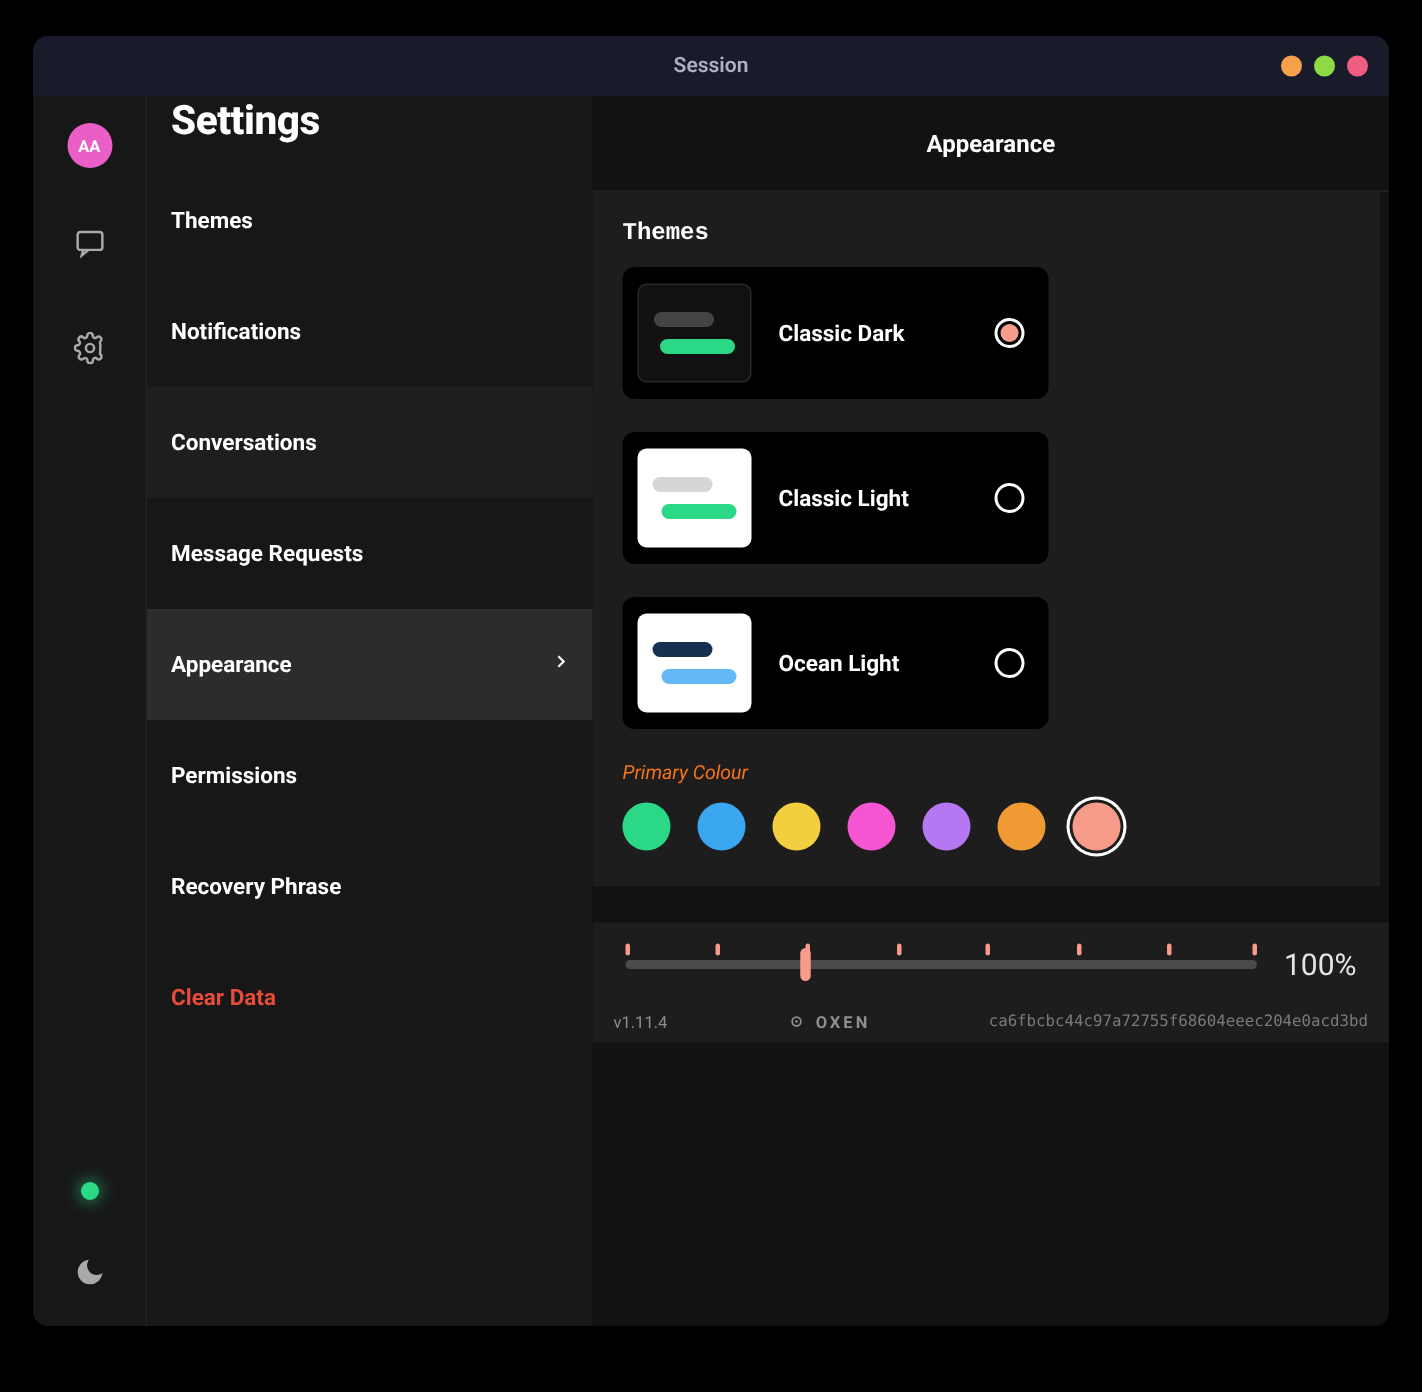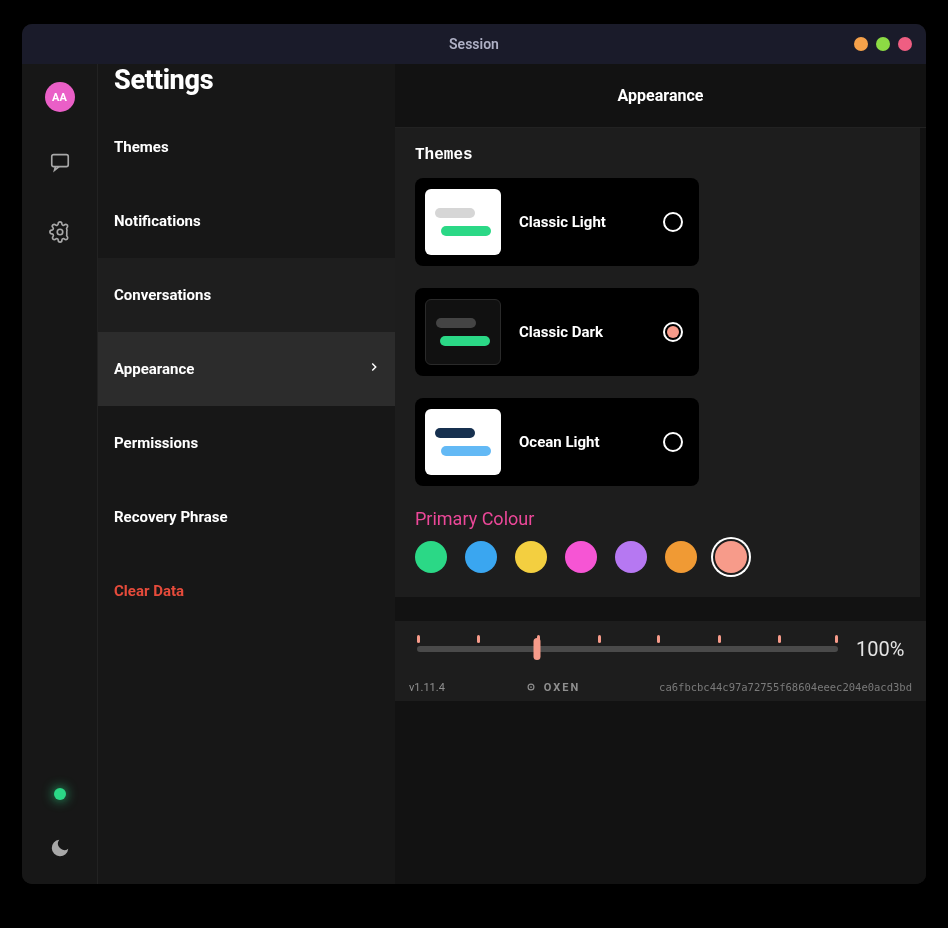--- a/index.html
+++ b/index.html
@@ -155,21 +155,21 @@
   .theme-radio {
     width: 20px; height: 20px; border-radius: 50%;
     border: 2px solid #fff;
     display: flex; align-items: center; justify-content: center;
   }
   .theme-radio.selected::after {
     content: ""; width: 12px; height: 12px; border-radius: 50%;
     background: #f79b8a;
   }
 
-  .primary-colour-label { font-size: 18px; color: #ec4899; margin-top: 6px; margin-bottom: 12px; }
+  .primary-colour-label { font-size: 13px; color: #f97316; margin-top: 6px; margin-bottom: 12px; font-style: italic; }
   .colour-row { display: flex; gap: 18px; align-items: center; }
   .colour-dot { width: 32px; height: 32px; border-radius: 50%; }
   .colour-dot.selected-ring {
     box-shadow: 0 0 0 2px #1d1d1d, 0 0 0 4px #fff;
   }
 
   .band-gap { height: 24px; background: #121212; }
 
   .bottom-band {
     background: #1d1d1d;
@@ -268,20 +268,23 @@
         </div>
         <div class="sidebar-item">
             <span>Themes</span>
           </div>
         <div class="sidebar-item">
             <span>Notifications</span>
           </div>
         <div class="sidebar-item slight">
             <span>Conversations</span>
           </div>
+        <div class="sidebar-item">
+            <span>Message Requests</span>
+          </div>
         <div class="sidebar-item active">
           <span>Appearance</span>
           <span class="sidebar-chevron">
             <svg viewBox="0 0 24 24" fill="none" stroke="currentColor" stroke-width="2.5">
                 <polyline points="9 18 15 12 9 6"></polyline>
               </svg>
           </span>
         </div>
         <div class="sidebar-item">
             <span>Permissions</span>
@@ -295,35 +298,35 @@
       </div>
 
       <div class="main">
         <div class="main-header">Appearance</div>
         <div class="main-body">
 
           <div class="main-scroll">
             <div class="section-label">Themes</div>
 
             <div class="theme-card">
+              <div class="theme-preview preview-dark">
+                <div class="bubble bub-a" style="background:#444"></div>
+                <div class="bubble bub-b" style="background:#2bd886"></div>
+              </div>
+              <div class="theme-name">Classic Dark</div>
+              <div class="theme-radio selected"></div>
+            </div>
+
+            <div class="theme-card">
               <div class="theme-preview preview-light">
                 <div class="bubble bub-a" style="background:#d6d6d6"></div>
                 <div class="bubble bub-b" style="background:#2bd886"></div>
               </div>
               <div class="theme-name">Classic Light</div>
               <div class="theme-radio"></div>
-            </div>
-
-            <div class="theme-card">
-              <div class="theme-preview preview-dark">
-                <div class="bubble bub-a" style="background:#444"></div>
-                <div class="bubble bub-b" style="background:#2bd886"></div>
-              </div>
-              <div class="theme-name">Classic Dark</div>
-              <div class="theme-radio selected"></div>
             </div>
 
 
             <div class="theme-card">
               <div class="theme-preview preview-ocean-light">
                 <div class="bubble bub-a" style="background:#16304f"></div>
                 <div class="bubble bub-b" style="background:#63b9f5"></div>
               </div>
               <div class="theme-name">Ocean Light</div>
               <div class="theme-radio"></div>

